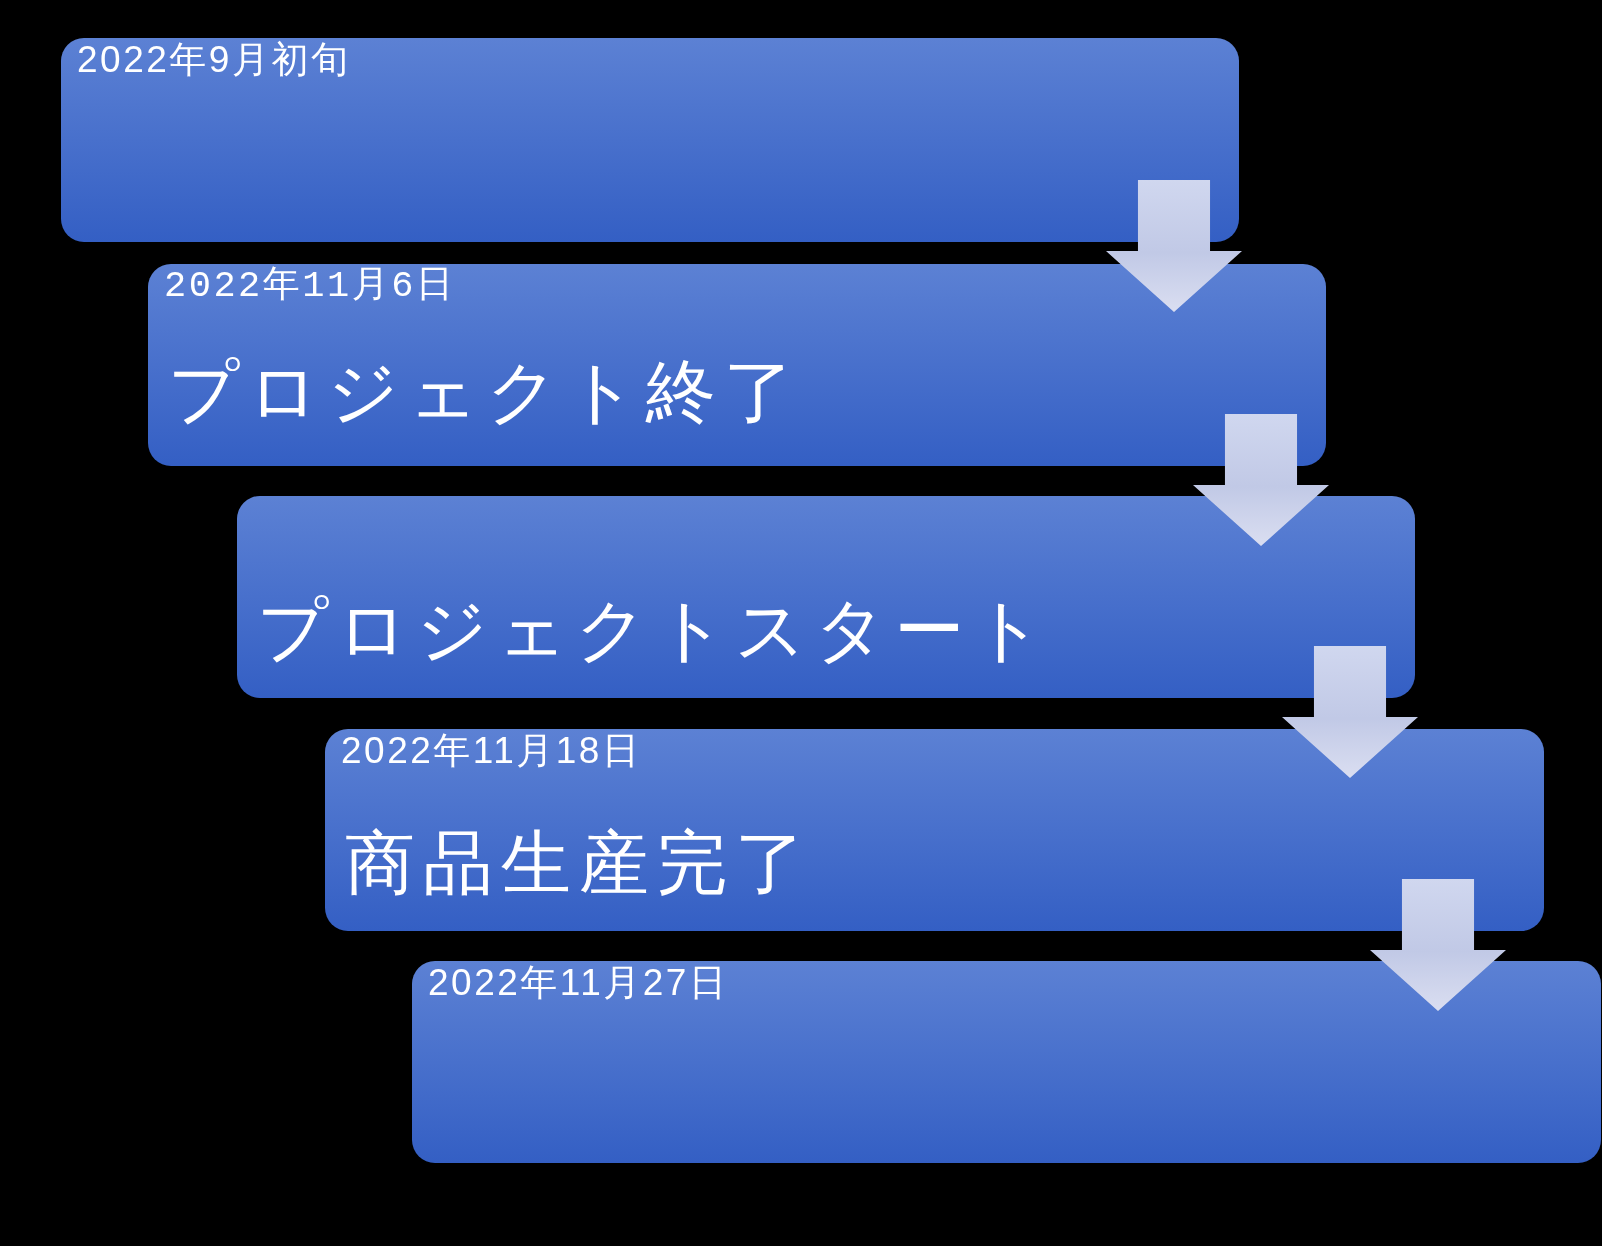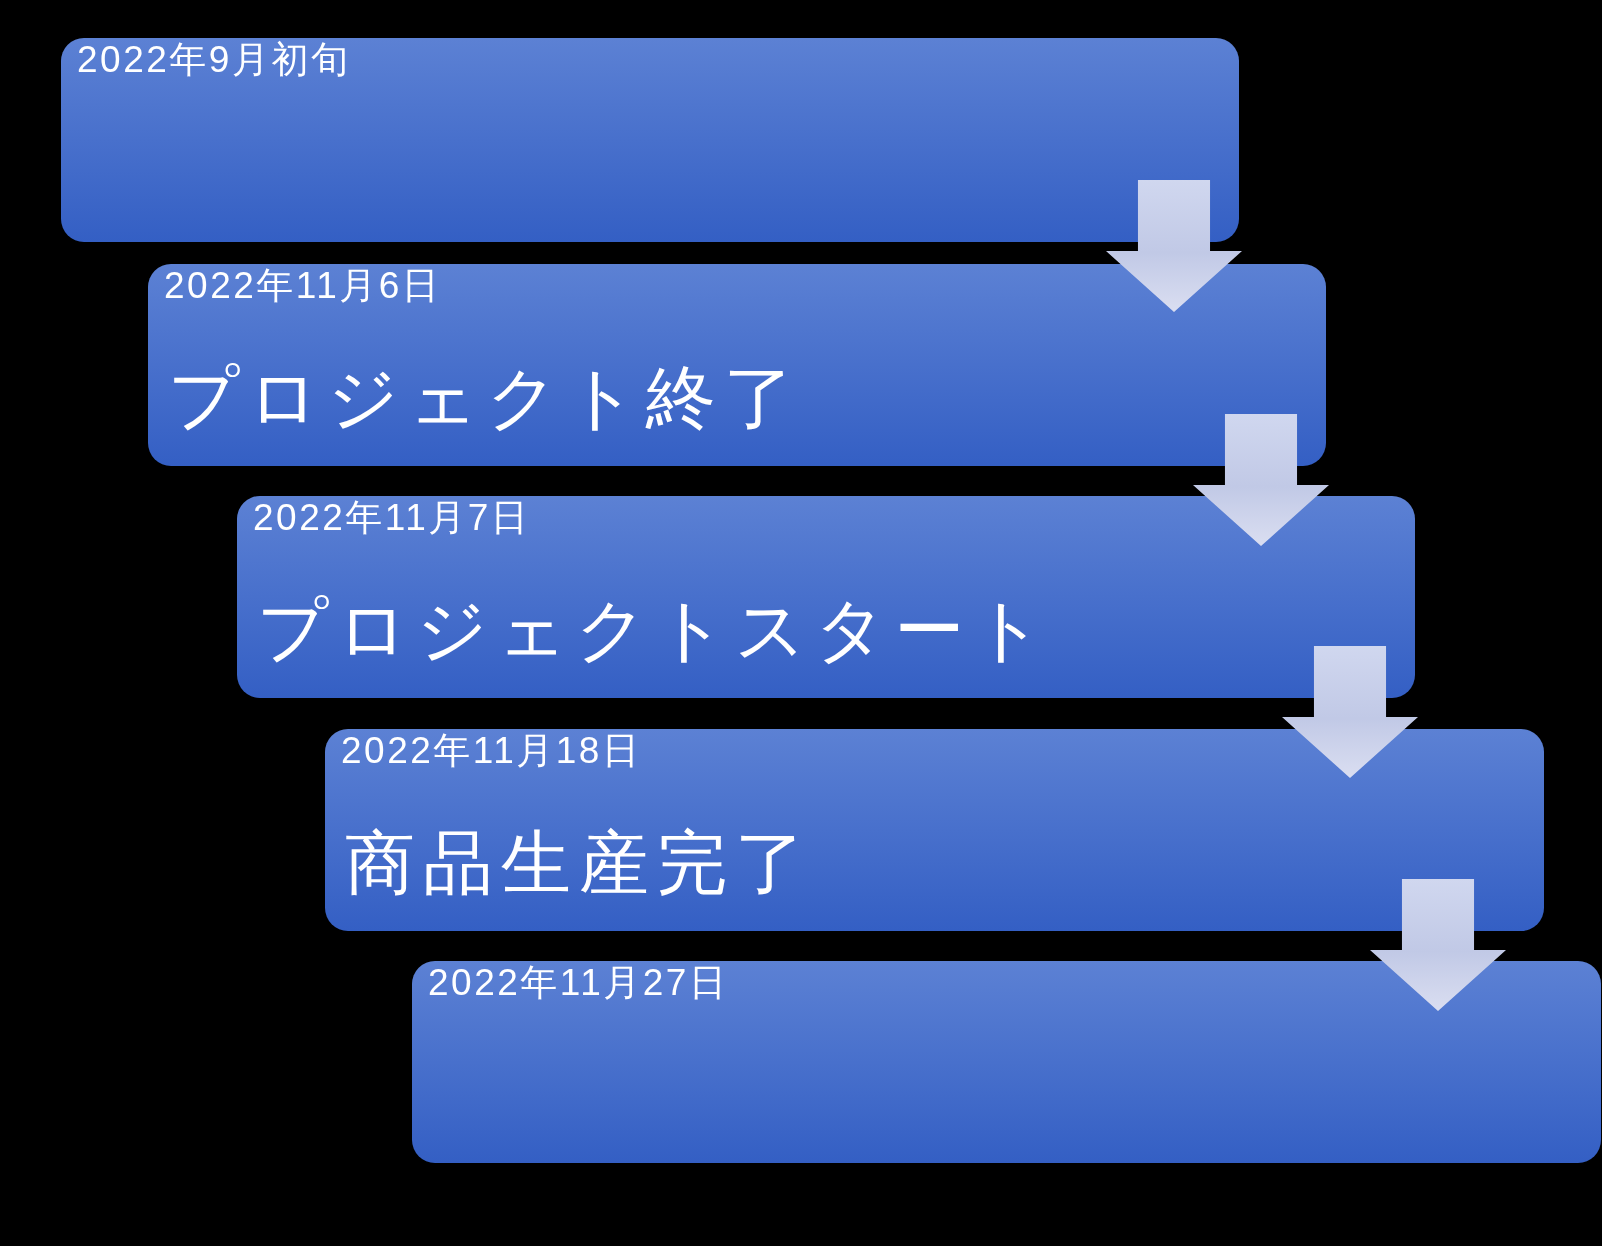--- a/index.html
+++ b/index.html
@@ -11,21 +11,21 @@
     position:relative;
   }
   .canvas { position:absolute; inset:0; }
   .step {
     position:absolute;
     width:1178px; height:202px;
     border-radius:23px;
     background:linear-gradient(180deg,#5c81d4 0%,#345fc4 100%);
   }
   .s1 { left:61px;  top:30px;  height:204px;margin-top:8px; }
-  .s2 { left:148px; top:264px; }
+  .s2 { left:148px; top:264px;font-family:Liberation Mono, monospace; }
   .s3 { left:237px; top:496px; }
   .s4 { left:325px; top:729px;padding-left:41px; }
   .s5 { left:412px; top:961px;padding-left:11px; }
   .date {
     position:absolute; left:16px; top:0px;
     font-size:37px; line-height:1.2; letter-spacing:2.5px;
     color:#fff; font-weight:300;
     white-space:nowrap;
   }
   .title {
@@ -50,21 +50,20 @@
 
 <div class="canvas">
   <div class="step s1">
     <div class="date">2022年9月初旬</div>
   </div>
   <div class="step s2">
     <div class="date">2022年11月6日</div>
     <div class="title">プロジェクト終了</div>
   </div>
   <div class="step s3">
-    <div class="date">2022年11月7日</div>
     <div class="title">プロジェクトスタート</div>
   </div>
   <div class="step s4">
     <div class="date">2022年11月18日</div>
     <div class="title">商品生産完了</div>
   </div>
   <div class="step s5">
     <div class="date">2022年11月27日</div>
   </div>
   <div class="arrow a1"></div>

